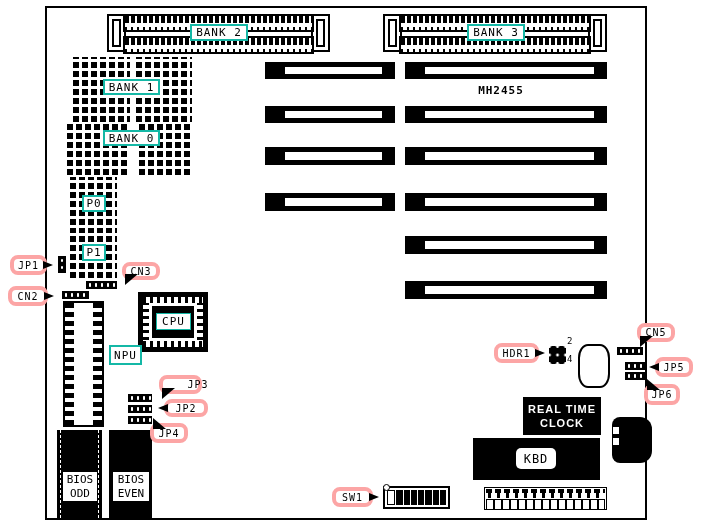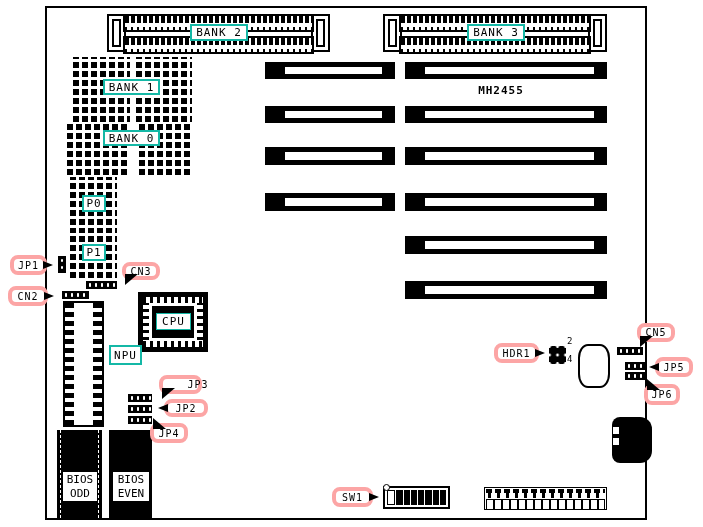--- a/index.html
+++ b/index.html
@@ -215,21 +215,28 @@
   <div class="abs battery" style="left:578px;top:344px;width:32px;height:44px;"></div>
 
   <div class="abs dots" style="left:617px;top:347px;width:26px;height:8px;"></div>
   <div class="abs callout tail-dl" style="left:637px;top:323px;width:38px;height:19px;">CN5</div>
 
   <div class="abs dots" style="left:625px;top:362px;width:21px;height:8px;"></div>
   <div class="abs dots" style="left:625px;top:372px;width:21px;height:8px;"></div>
   <div class="abs callout tail-l" style="left:655px;top:357px;width:38px;height:20px;">JP5</div>
   <div class="abs callout tail-ul" style="left:644px;top:384px;width:36px;height:21px;">JP6</div>
 
-
+  <div class="abs rtc" style="left:523px;top:397px;width:78px;height:38px;">
+    <span>REAL TIME</span>
+    <span>CLOCK</span>
+  </div>
+
+  <div class="abs kbd-box" style="left:473px;top:438px;width:127px;height:42px;">
+    <div class="abs kbd-lbl" style="left:43px;top:10px;width:40px;height:21px;">KBD</div>
+  </div>
 
   <div class="abs din" style="left:612px;top:417px;width:40px;height:46px;">
     <div class="din-notch" style="top:9px;"></div>
     <div class="din-notch" style="top:20px;"></div>
   </div>
 
   <div class="abs sw1" style="left:383px;top:486px;width:67px;height:23px;">
       <div class="sw-cell off"></div>
       <div class="sw-cell on"></div>
       <div class="sw-cell on"></div>

